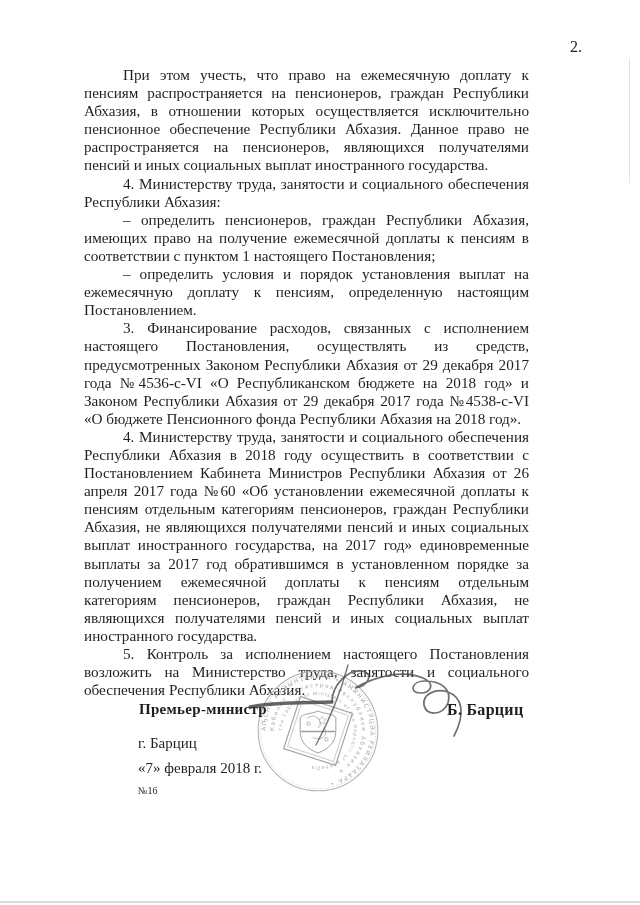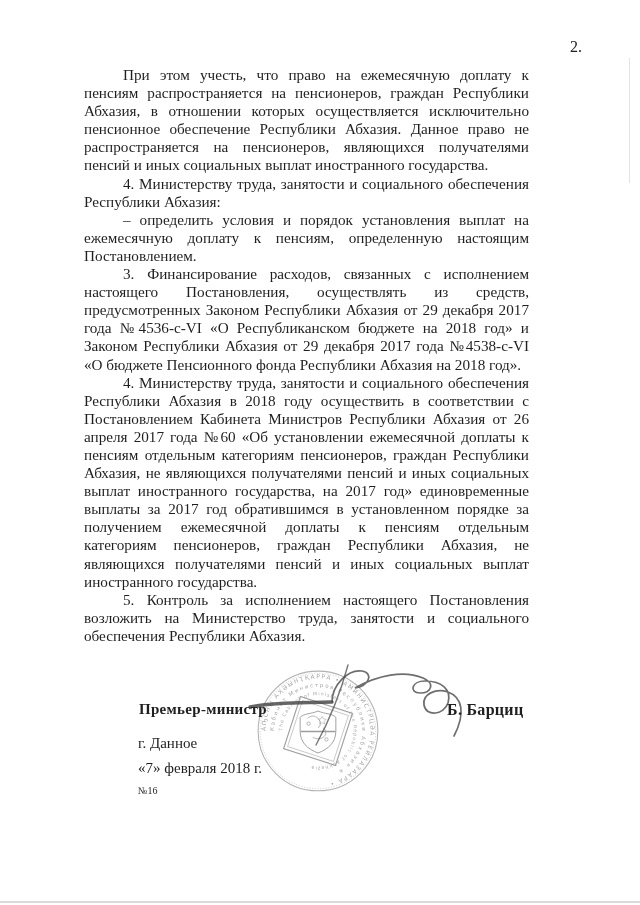--- a/index.html
+++ b/index.html
@@ -24,20 +24,21 @@
 </head>
 <body>
 
 <div class="page">
 
   <div class="page-number">2.</div>
 
   <div class="content">
     <p>При этом учесть, что право на ежемесячную доплату к пенсиям распространяется на пенсионеров, граждан Республики Абхазия, в отношении которых осуществляется исключительно пенсионное обеспечение Республики Абхазия. Данное право не распространяется на пенсионеров, являющихся получателями пенсий и иных социальных выплат иностранного государства.</p>
     <p>4. Министерству труда, занятости и социального обеспечения Республики Абхазия:</p>
+    <p>– определить пенсионеров, граждан Республики Абхазия, имеющих право на получение ежемесячной доплаты к пенсиям в соответствии с пунктом 1 настоящего Постановления;</p>
     <p>– определить условия и порядок установления выплат на ежемесячную доплату к пенсиям, определенную настоящим Постановлением.</p>
     <p>3. Финансирование расходов, связанных с исполнением настоящего Постановления, осуществлять из средств, предусмотренных Законом Республики Абхазия от 29 декабря 2017 года №4536-с-VI «О Республиканском бюджете на 2018 год» и Законом Республики Абхазия от 29 декабря 2017 года №4538-с-VI «О бюджете Пенсионного фонда Республики Абхазия на 2018 год».</p>
     <p>4. Министерству труда, занятости и социального обеспечения Республики Абхазия в 2018 году осуществить в соответствии с Постановлением Кабинета Министров Республики Абхазия от 26 апреля 2017 года №60 «Об установлении ежемесячной доплаты к пенсиям отдельным категориям пенсионеров, граждан Республики Абхазия, не являющихся получателями пенсий и иных социальных выплат иностранного государства, на 2017 год» единовременные выплаты за 2017 год обратившимся в установленном порядке за получением ежемесячной доплаты к пенсиям отдельным категориям пенсионеров, граждан Республики Абхазия, не являющихся получателями пенсий и иных социальных выплат иностранного государства.</p>
     <p>5. Контроль за исполнением настоящего Постановления возложить на Министерство труда, занятости и социального обеспечения Республики Абхазия.</p>
   </div>
 
   <svg class="seal" viewBox="0 0 120 120" aria-hidden="true">
     <defs>
       <path id="ring1" d="M60,60 m-50,0 a50,50 0 1,1 100,0 a50,50 0 1,1 -100,0"></path>
       <path id="ring2" d="M60,60 m-42,0 a42,42 0 1,1 84,0 a42,42 0 1,1 -84,0"></path>
@@ -74,19 +75,19 @@
       <path d="M22,54 C45,49 72,50 104,49" stroke-width="3.4" opacity="0.85"></path>
       <path d="M104,49 C104,32 120,16 134,18 C146,20 141,33 127,35 C150,22 176,17 195,25
                C207,30 204,40 192,40 C181,40 183,28 197,28 C214,28 224,37 220,50
                C216,62 198,64 196,52 C194,41 208,35 220,39 C234,44 238,60 226,83" stroke-width="1.7" opacity="0.8"></path>
       <path d="M120,12 C113,38 101,68 88,92" stroke-width="1.4" opacity="0.75"></path>
     </g>
   </svg>
 
   <div class="sig-title">Премьер-министр</div>
   <div class="sig-name">Б. Барциц</div>
-  <div class="sig-place">г. Данное</div>
+  <div class="sig-place">г. Барциц</div>
   <div class="sig-date">«7» февраля 2018 г.</div>
   <div class="sig-number">№16</div>
 
   <div class="scan-right"></div>
   <div class="scan-bottom"></div>
 </div>
 
 </body></html>

